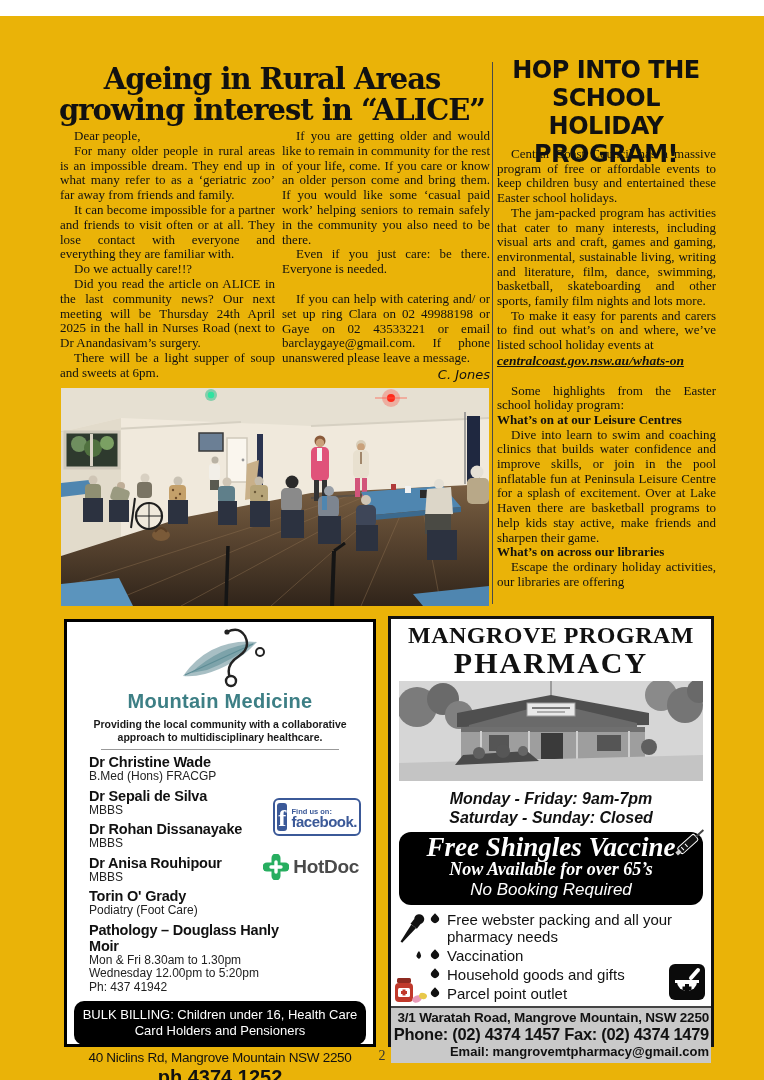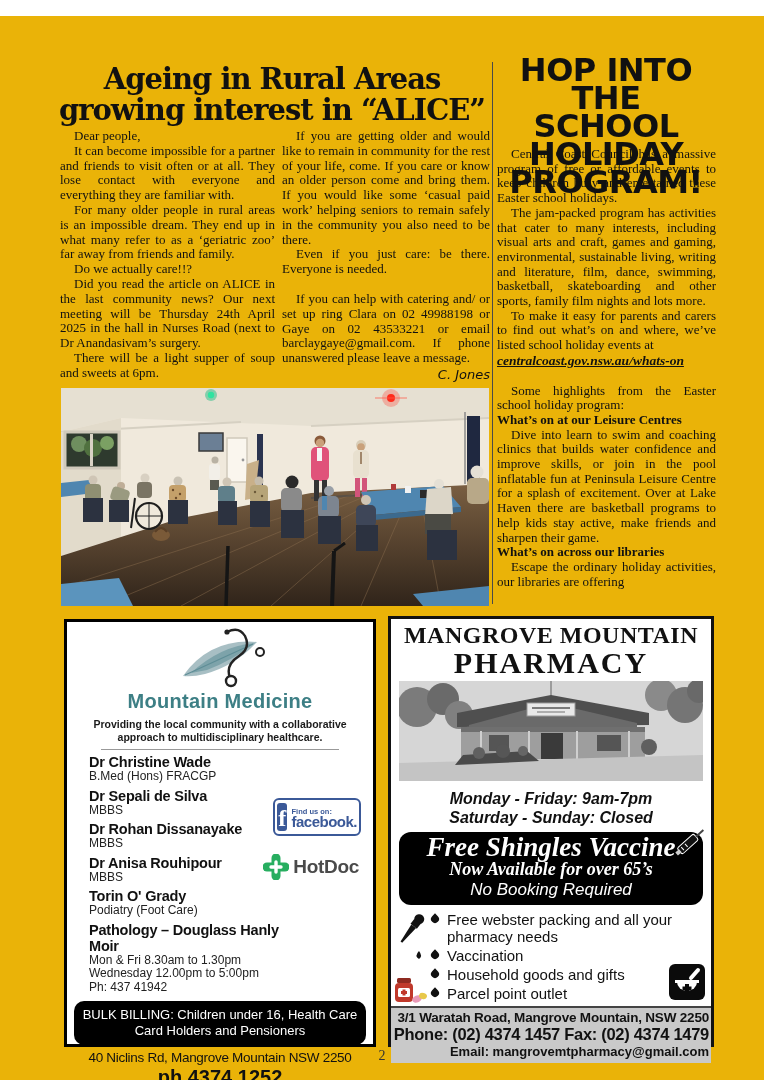--- a/index.html
+++ b/index.html
@@ -14,21 +14,21 @@
   .colB{left:282px;top:113px;width:208px;}
   .col p{margin:0;text-indent:14px;}
   .gap-top{margin-top:15px !important;}
   .signature{text-align:right;font-family:"DejaVu Sans",sans-serif;font-style:italic;font-size:13px;margin-top:2px;}
 
   
   .vdiv{position:absolute;left:492px;top:46px;width:1px;height:542px;background:#4a4a4a;}
 
   
   .ar-title{position:absolute;left:496px;top:40px;width:220px;text-align:center;
-    font-family:"DejaVu Sans",sans-serif;font-weight:bold;font-size:32px;line-height:28px;letter-spacing:-0.5px;}
+    font-family:"DejaVu Sans",sans-serif;font-weight:bold;font-size:24px;line-height:28px;letter-spacing:-0.5px;}
   .ar-body{position:absolute;left:497px;top:131px;width:219px;text-align:justify;font-size:13px;line-height:14.7px;}
   .ar-body p{margin:0;text-indent:14px;}
   .ar-body .subhead{font-weight:bold;text-indent:0;}
   .weblink{display:block;font-weight:bold;font-style:italic;text-decoration:underline;font-size:13.5px;margin-top:1px;color:#111;}
 
   
   .hall-photo{position:absolute;left:61px;top:372px;width:428px;height:218px;}
   .hall-photo svg{display:block;}
 
   
@@ -88,22 +88,22 @@
 
 <div class="page">
 
   <div class="al-title">
     <span>Ageing in Rural Areas</span><br>
     <span>growing interest in “ALICE”</span>
   </div>
 
   <div class="col colA">
     <p>Dear people,</p>
+    <p>For many older people in rural areas is an impossible dream.  They end up in what many refer to as a ‘geriatric zoo’ far away from friends and family.</p>
     <p>It can become impossible for a partner and friends to visit often or at all.  They lose contact with everyone and everything they are familiar with.</p>
-    <p>For many older people in rural areas is an impossible dream.  They end up in what many refer to as a ‘geriatric zoo’ far away from friends and family.</p>
     <p>Do we actually care!!?</p>
     <p>Did you read the article on ALICE in the last community news?  Our next meeting will be Thursday 24th April 2025 in the hall in Nurses Road (next to Dr Anandasivam’s surgery.</p>
     <p>There will be a light supper of soup and sweets at 6pm.</p>
   </div>
 
   <div class="col colB">
     <p>If you are getting older and would like to remain in community for the rest of your life, come.  If you care or know an older person come and bring them.  If you would like some ‘casual paid work’ helping seniors to remain safely in the community you also need to be there.</p>
     <p>Even if you just care: be there. Everyone is needed.</p>
     <p class="gap-top">If you can help with catering and/ or set up ring Clara on 02 49988198 or Gaye on 02 43533221 or email barclaygaye@gmail.com.    If phone unanswered please leave a message.</p>
     <div class="signature">C. Jones</div>
@@ -290,21 +290,21 @@
         <div class="doc-name">Dr Anisa Rouhipour</div>
         <div class="doc-line">MBBS</div>
       </div>
       <div class="doc">
         <div class="doc-name">Torin O' Grady</div>
         <div class="doc-line">Podiatry (Foot Care)</div>
       </div>
       <div class="doc">
         <div class="doc-name">Pathology – Douglass Hanly Moir</div>
         <div class="doc-line">Mon &amp; Fri  8.30am to 1.30pm</div>
-        <div class="doc-line">Wednesday 12.00pm to 5:00pm</div>
+        <div class="doc-line">Wednesday 12.00pm to 5:20pm</div>
         <div class="doc-line">Ph: 437 41942</div>
       </div>
     </div>
     <div class="fb-badge">
       <div class="fb-square">f</div>
       <div class="fb-text">
         <div class="fb-small">Find us on:</div>
         <div class="fb-big">facebook.</div>
       </div>
     </div>
@@ -319,21 +319,21 @@
     </div>
     <div class="bulk">
       <span>BULK BILLING: Children under 16, Health Care</span><br>
       <span>Card Holders and Pensioners</span>
     </div>
     <div class="med-addr">40 Niclins Rd, Mangrove Mountain NSW 2250</div>
     <div class="med-phone">ph 4374 1252</div>
   </div>
 
   <div class="ad-ph">
-    <div class="ph-t1">MANGROVE MOUNTAIN</div>
+    <div class="ph-t1">MANGROVE PROGRAM</div>
     <div class="ph-t2">PHARMACY</div>
     <div class="ph-photo">
       <svg width="304" height="100" viewBox="0 0 304 100">
         <rect x="0" y="0" width="304" height="100" fill="#d6d6d6"></rect>
         <circle cx="18" cy="26" r="20" fill="#7b7b7b"></circle>
           <circle cx="44" cy="18" r="16" fill="#6a6a6a"></circle>
           <circle cx="60" cy="34" r="14" fill="#808080"></circle>
         <circle cx="262" cy="14" r="16" fill="#8a8a8a"></circle>
           <circle cx="286" cy="24" r="18" fill="#757575"></circle>
           <circle cx="300" cy="10" r="12" fill="#696969"></circle>

